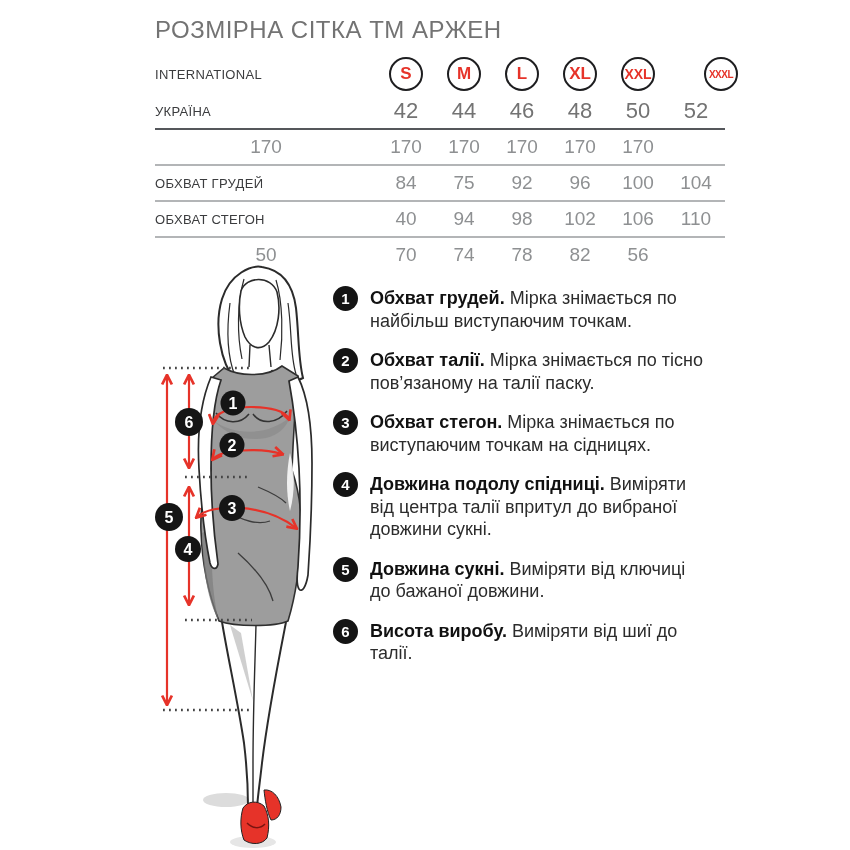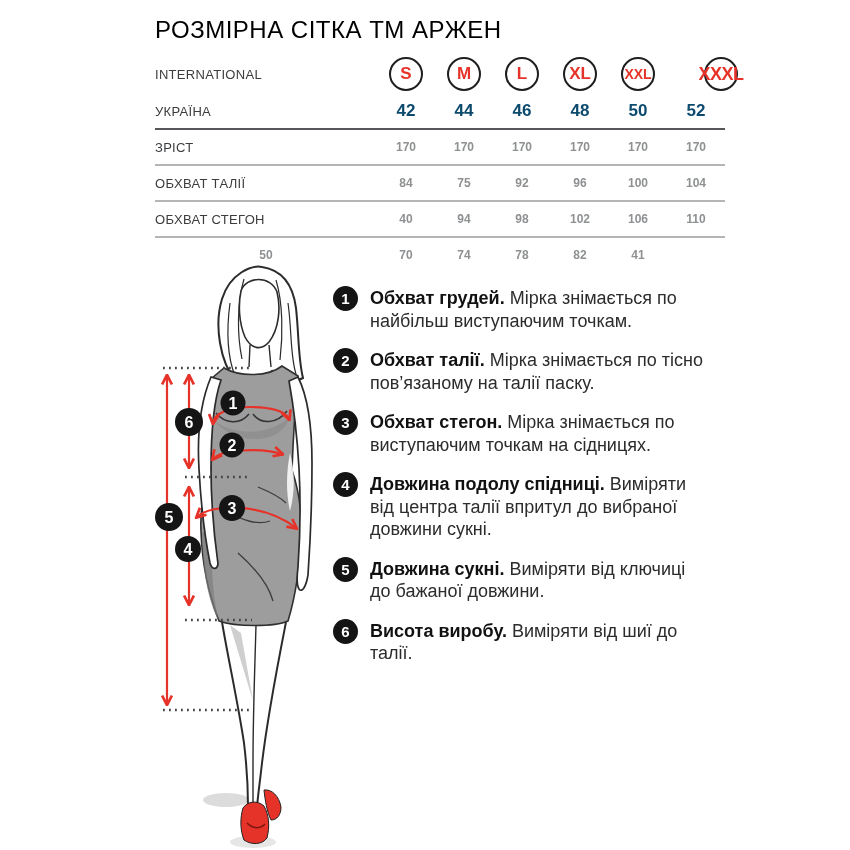--- a/index.html
+++ b/index.html
@@ -5,41 +5,41 @@
   html,body{margin:0;padding:0;}
   body{
     width:850px;height:850px;position:relative;background:#ffffff;
     font-family:"Liberation Sans","DejaVu Sans",sans-serif;
     -webkit-font-smoothing:antialiased;
     overflow:hidden;
   }
   
   .title{
     position:absolute;left:155px;top:16px;
-    font-size:24px;font-weight:500;color:#000000;letter-spacing:.5px;
+    font-size:24px;font-weight:500;color:#737373;letter-spacing:.5px;
   }
   
   .size-table{position:absolute;left:155px;top:54px;width:570px;}
   .t-row{display:grid;grid-template-columns:222px repeat(6,58px);align-items:center;}
   .t-row.intl{height:40px;}
   .t-row.ukr{height:34px;}
   .t-row.data{height:34px;border-top:2px solid #b3b5b7;}
   .t-row.data.first{border-top:2px solid #55575b;}
   .t-label{font-size:13px;color:#3b3c3e;letter-spacing:.3px;}
   .t-cell{text-align:center;}
-  .ukr-val{font-size:17px;font-weight:700;color:#0c4a6e;}
-  .gray-val{font-size:12px;font-weight:700;color:#8e9092;}
+  .ukr-val{font-size:22px;font-weight:400;color:#737373;}
+  .gray-val{font-size:19px;font-weight:400;color:#8e9092;}
   .size-circle{
     display:inline-flex;align-items:center;justify-content:center;
     width:34px;height:34px;border-radius:50%;border:2px solid #1e1e20;
     box-sizing:border-box;color:#e63329;font-size:17px;font-weight:600;
     white-space:nowrap;overflow:visible;
   }
   .size-circle.sm{font-size:14px;}
-  .size-circle.xs{font-size:18px;letter-spacing:-0.5px;margin-left:37px;}
+  .size-circle.xs{font-size:10px;letter-spacing:-0.5px;margin-left:37px;}
   
   .figure-wrap{position:absolute;left:140px;top:263px;width:200px;height:587px;}
   
   .list{position:absolute;left:333px;top:287px;width:400px;}
   .list-item{display:flex;gap:12px;margin-bottom:17px;}
   .num-badge{
     flex:0 0 auto;width:25px;height:25px;border-radius:50%;background:#141414;
     color:#fff;font-size:15px;font-weight:600;
     display:flex;align-items:center;justify-content:center;margin-top:-1px;
   }
@@ -67,31 +67,30 @@
     <div class="t-label">УКРАЇНА</div>
     <div class="t-cell ukr-val">42</div>
     <div class="t-cell ukr-val">44</div>
     <div class="t-cell ukr-val">46</div>
     <div class="t-cell ukr-val">48</div>
     <div class="t-cell ukr-val">50</div>
     <div class="t-cell ukr-val">52</div>
   </div>
 
   <div class="t-row data first">
-    <div class="t-label">ЗРІСТ</div>
     <div class="t-cell gray-val">170</div>
     <div class="t-cell gray-val">170</div>
     <div class="t-cell gray-val">170</div>
     <div class="t-cell gray-val">170</div>
     <div class="t-cell gray-val">170</div>
     <div class="t-cell gray-val">170</div>
   </div>
 
   <div class="t-row data">
-    <div class="t-label">ОБХВАТ ТАЛІЇ</div>
+    <div class="t-label">ОБХВАТ ГРУДЕЙ</div>
     <div class="t-cell gray-val">84</div>
     <div class="t-cell gray-val">75</div>
     <div class="t-cell gray-val">92</div>
     <div class="t-cell gray-val">96</div>
     <div class="t-cell gray-val">100</div>
     <div class="t-cell gray-val">104</div>
   </div>
 
   <div class="t-row data">
     <div class="t-label">ОБХВАТ СТЕГОН</div>
@@ -102,21 +101,21 @@
     <div class="t-cell gray-val">106</div>
     <div class="t-cell gray-val">110</div>
   </div>
 
   <div class="t-row data">
     <div class="t-cell gray-val">50</div>
     <div class="t-cell gray-val">70</div>
     <div class="t-cell gray-val">74</div>
     <div class="t-cell gray-val">78</div>
     <div class="t-cell gray-val">82</div>
-    <div class="t-cell gray-val">41</div>
+    <div class="t-cell gray-val">56</div>
   </div>
 </div>
 
 <div class="figure-wrap">
 <svg width="200" height="587" viewBox="0 0 200 587" xmlns="http://www.w3.org/2000/svg">
   <defs>
     <marker id="ah" viewBox="0 0 10 10" refX="8" refY="5" markerWidth="5.5" markerHeight="5.5" orient="auto-start-reverse">
       <path d="M 1 1 L 9 5 L 1 9" fill="none" stroke="#e63329" stroke-width="2.2"></path>
     </marker>
   </defs>

